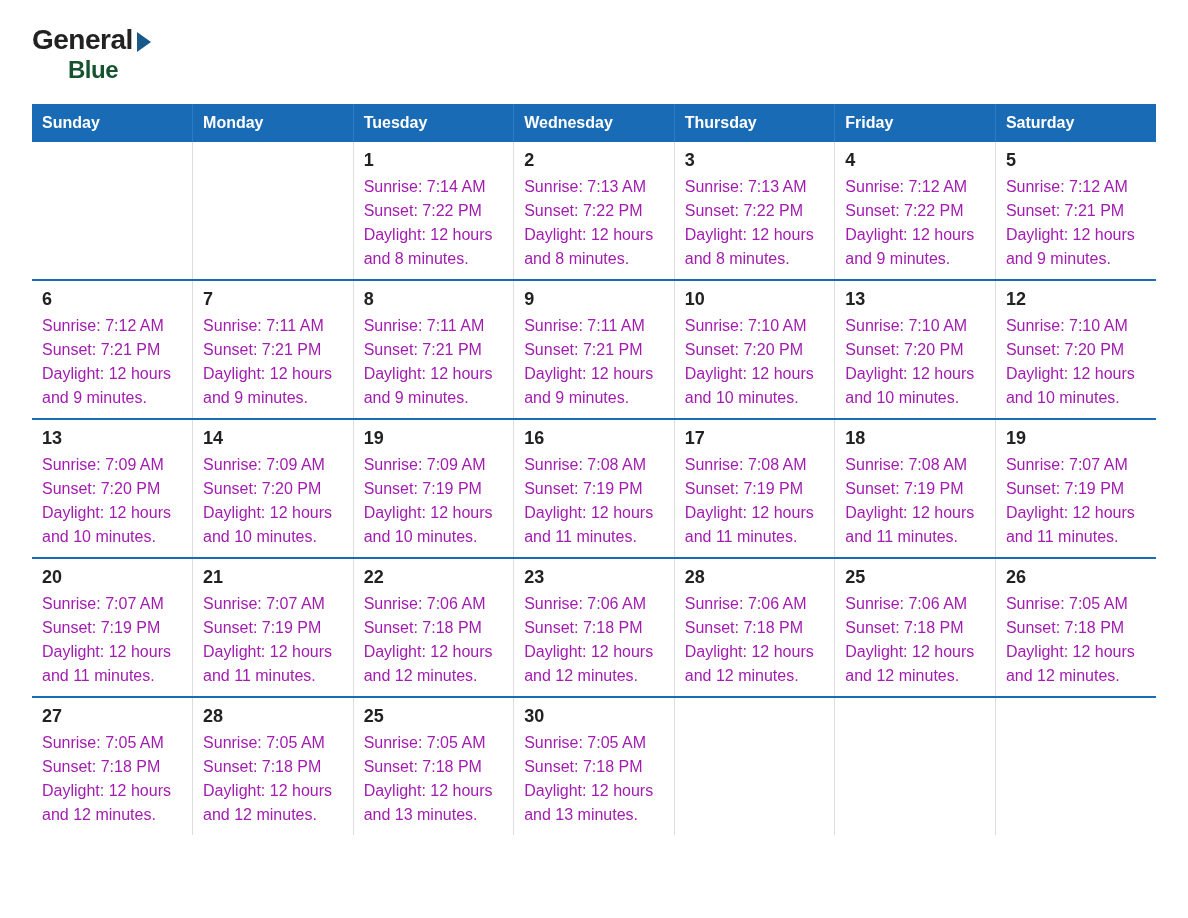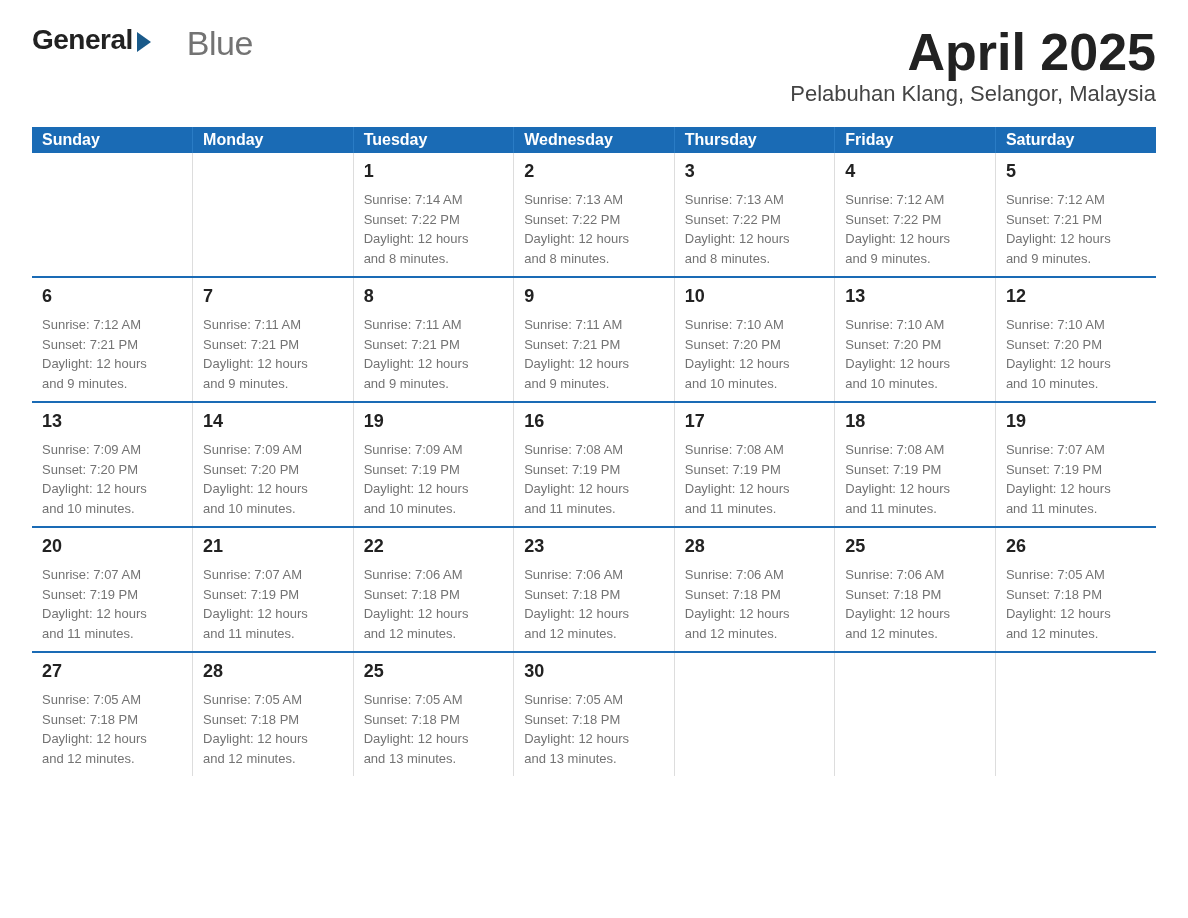--- a/index.html
+++ b/index.html
@@ -11,21 +11,21 @@
       min-height: 918px;
     }
     .header {
       display: flex;
       justify-content: space-between;
       align-items: flex-start;
       margin-bottom: 20px;
     }
     .logo {
       display: flex;
-      flex-direction: row;
+      flex-direction: column;
       align-items: flex-start;
     }
     .logo-top {
       display: flex;
       align-items: center;
     }
     .logo-general {
       font-size: 28px;
       font-weight: bold;
       color: #222;
@@ -34,23 +34,23 @@
     .logo-arrow {
       width: 0;
       height: 0;
       border-left: 14px solid #1a5a8a;
       border-top: 10px solid transparent;
       border-bottom: 10px solid transparent;
       margin-left: 4px;
       margin-top: 4px;
     }
     .logo-blue {
-      font-size: 34px;
-      font-weight: normal;
-      color: #737373;
+      font-size: 24px;
+      font-weight: bold;
+      color: #14532d;
       margin-left: 4px;
       letter-spacing: -0.5px;
     }
     .title-block {
       text-align: right;
     }
     .title-block h1 {
       font-size: 52px;
       font-weight: bold;
       color: #222;
@@ -65,21 +65,21 @@
       width: 100%;
       border-collapse: collapse;
     }
     .calendar thead tr {
       background: #1a6bb5;
     }
     .calendar thead th {
       color: #fff;
       font-size: 16px;
       font-weight: bold;
-      padding: 4px 10px;
+      padding: 10px 10px;
       text-align: left;
       border-right: 1px solid #2a7cc5;
     }
     .calendar thead th:last-child {
       border-right: none;
       margin-top: 35px;
     }
     .calendar tbody tr {
       border-bottom: 2px solid #1a6bb5;
     }
@@ -99,43 +99,38 @@
       border-right: none;
     }
     .day-number {
       font-size: 18px;
       font-weight: bold;
       color: #222;
       margin-bottom: 4px;
       display: block;
     }
     .day-info {
-      font-size: 13px;
-      color: #737373;
+      font-size: 16px;
+      color: #a21caf;
       line-height: 1.5;
-      margin-top: 8px;
     }
     .empty-cell {
       background: #fff;
     }
   </style>
 </head>
 <body>
 
 <div class="header">
   <div class="logo">
     <div class="logo-top">
       <span class="logo-general">General</span>
       <div class="logo-arrow"></div>
     </div>
     <span class="logo-blue" style="margin-left:36px;">Blue</span>
-  </div>
-  <div class="title-block">
-    <h1>April 2025</h1>
-    <h2>Pelabuhan Klang, Selangor, Malaysia</h2>
   </div>
 </div>
 
 <table class="calendar">
   <thead>
     <tr>
     <th>Sunday</th>
         <th>Monday</th>
         <th>Tuesday</th>
         <th>Wednesday</th>

